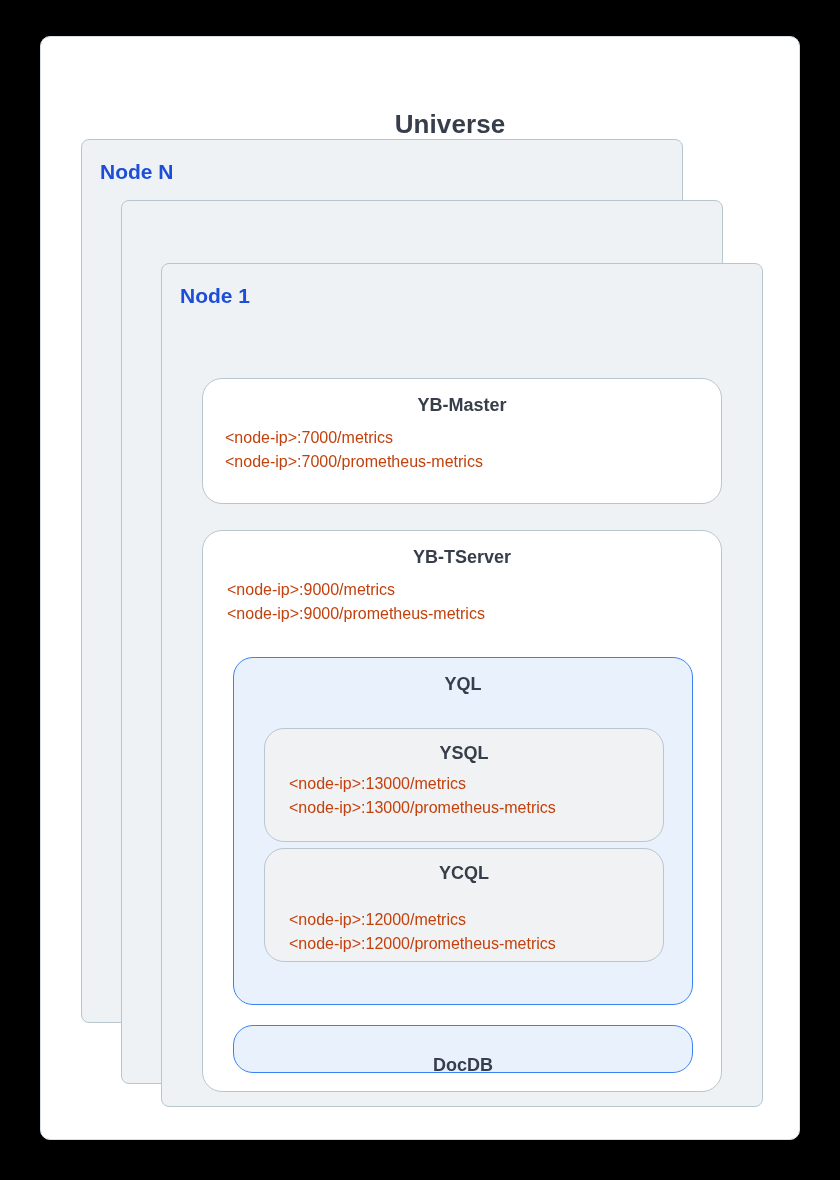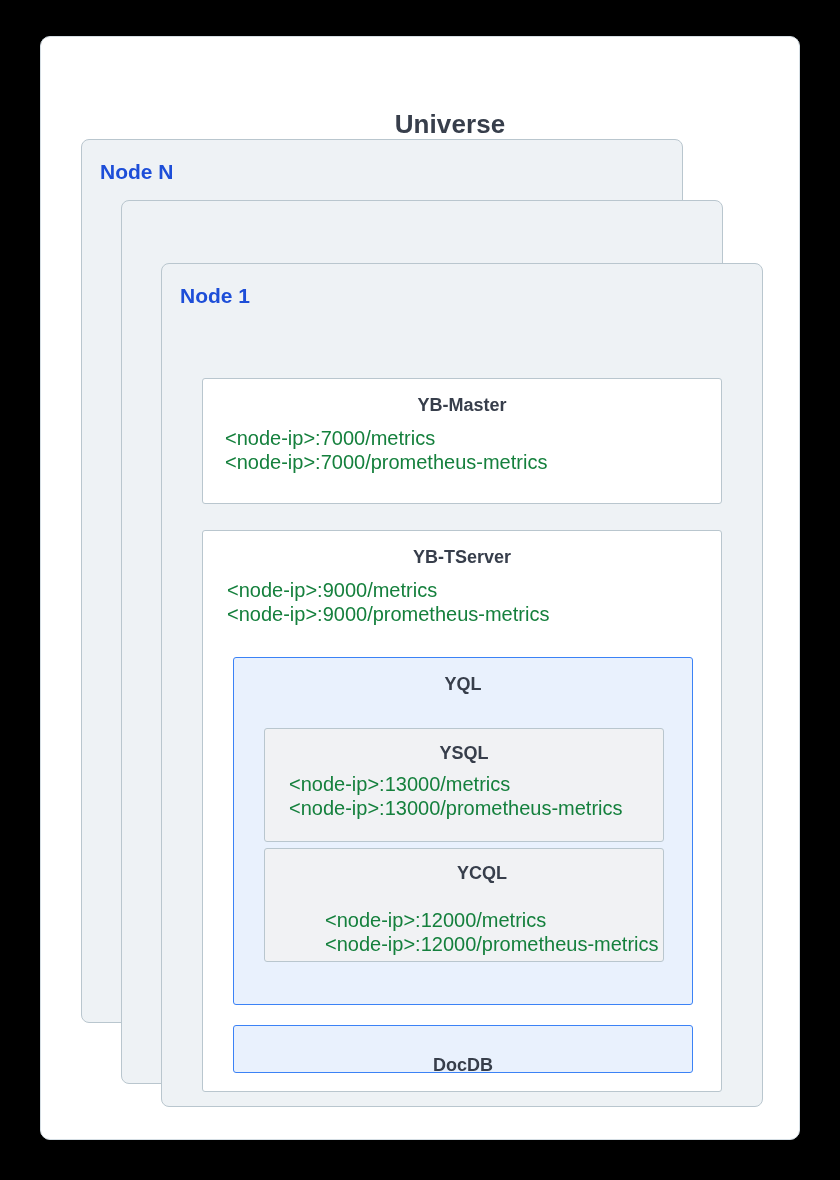--- a/index.html
+++ b/index.html
@@ -87,31 +87,31 @@
     font-weight: bold;
     color: #4a5362;
     letter-spacing: 1px;
     line-height: 10px;
   }
 
   
   .comp-box {
     position: absolute;
     box-sizing: border-box;
-    border-radius: 3px;
+    border-radius: 20px;
   }
   .comp-title {
     text-align: center;
     font-size: 18px;
     font-weight: bold;
     color: #373e4b;
   }
   .comp-lines {
-    font-size: 20px;
-    color: #15803d;
+    font-size: 16px;
+    color: #c2410c;
     line-height: 24px;
   }
   .comp-line {
     white-space: nowrap;
   }
 
   
   .box-white {
     background: #ffffff;
     border: 1px solid #b9c6ce;
@@ -162,21 +162,20 @@
     margin-top: 16px;
   }
   .ysql .comp-title { margin-top: 14px; }
   .ysql .comp-lines { margin-top: 8px; padding-left: 24px; }
 
   .ycql {
     left: 30px;
     top: 190px;
     width: 400px;
     height: 114px;
-    padding-left: 36px;
   }
   .ycql .comp-title { margin-top: 14px; }
   .ycql .comp-lines { margin-top: 24px; padding-left: 24px; }
 
   .docdb {
     left: 30px;
     top: 494px;
     width: 460px;
     height: 48px;
   }

